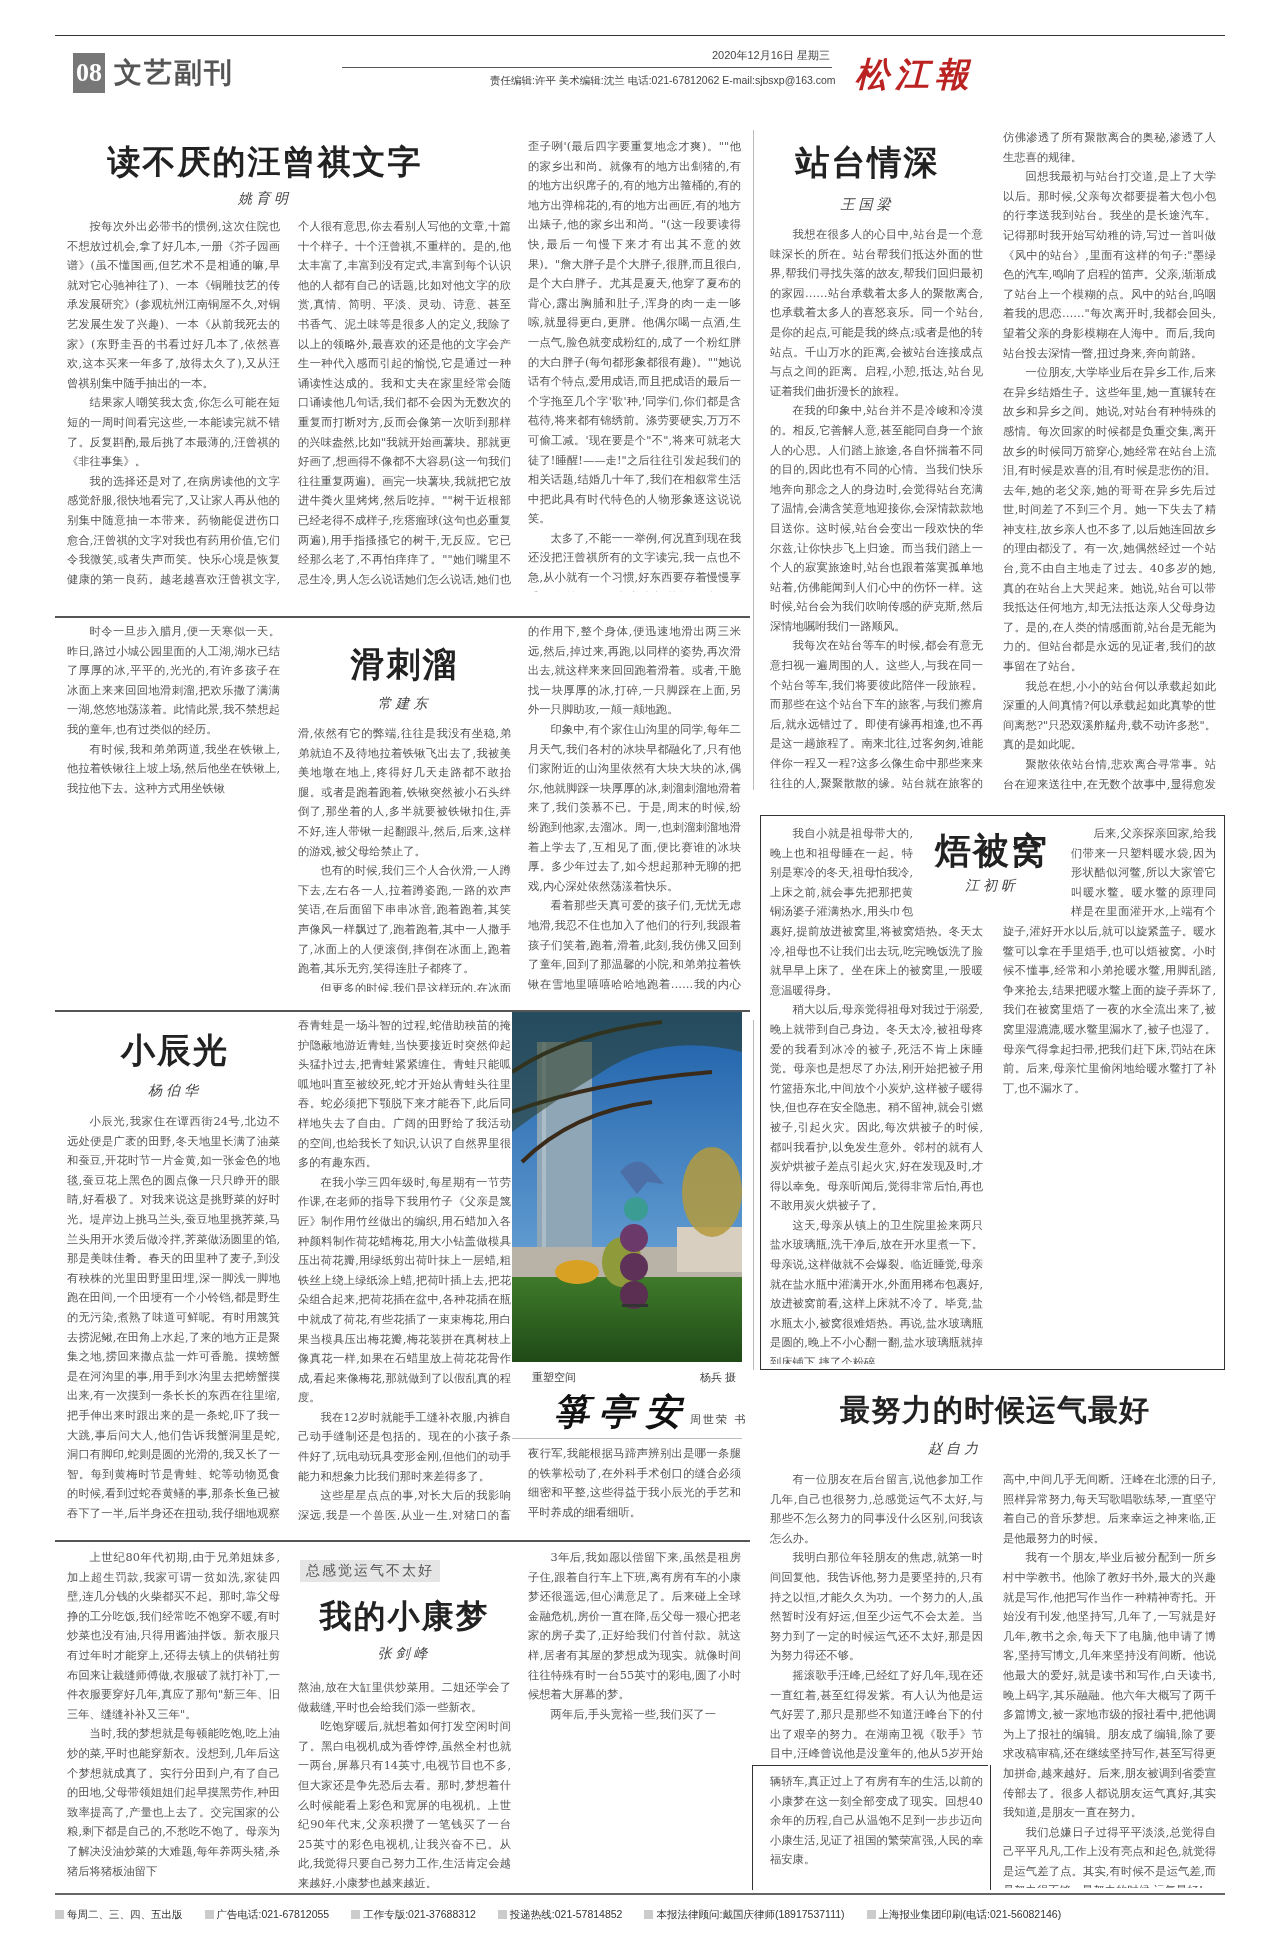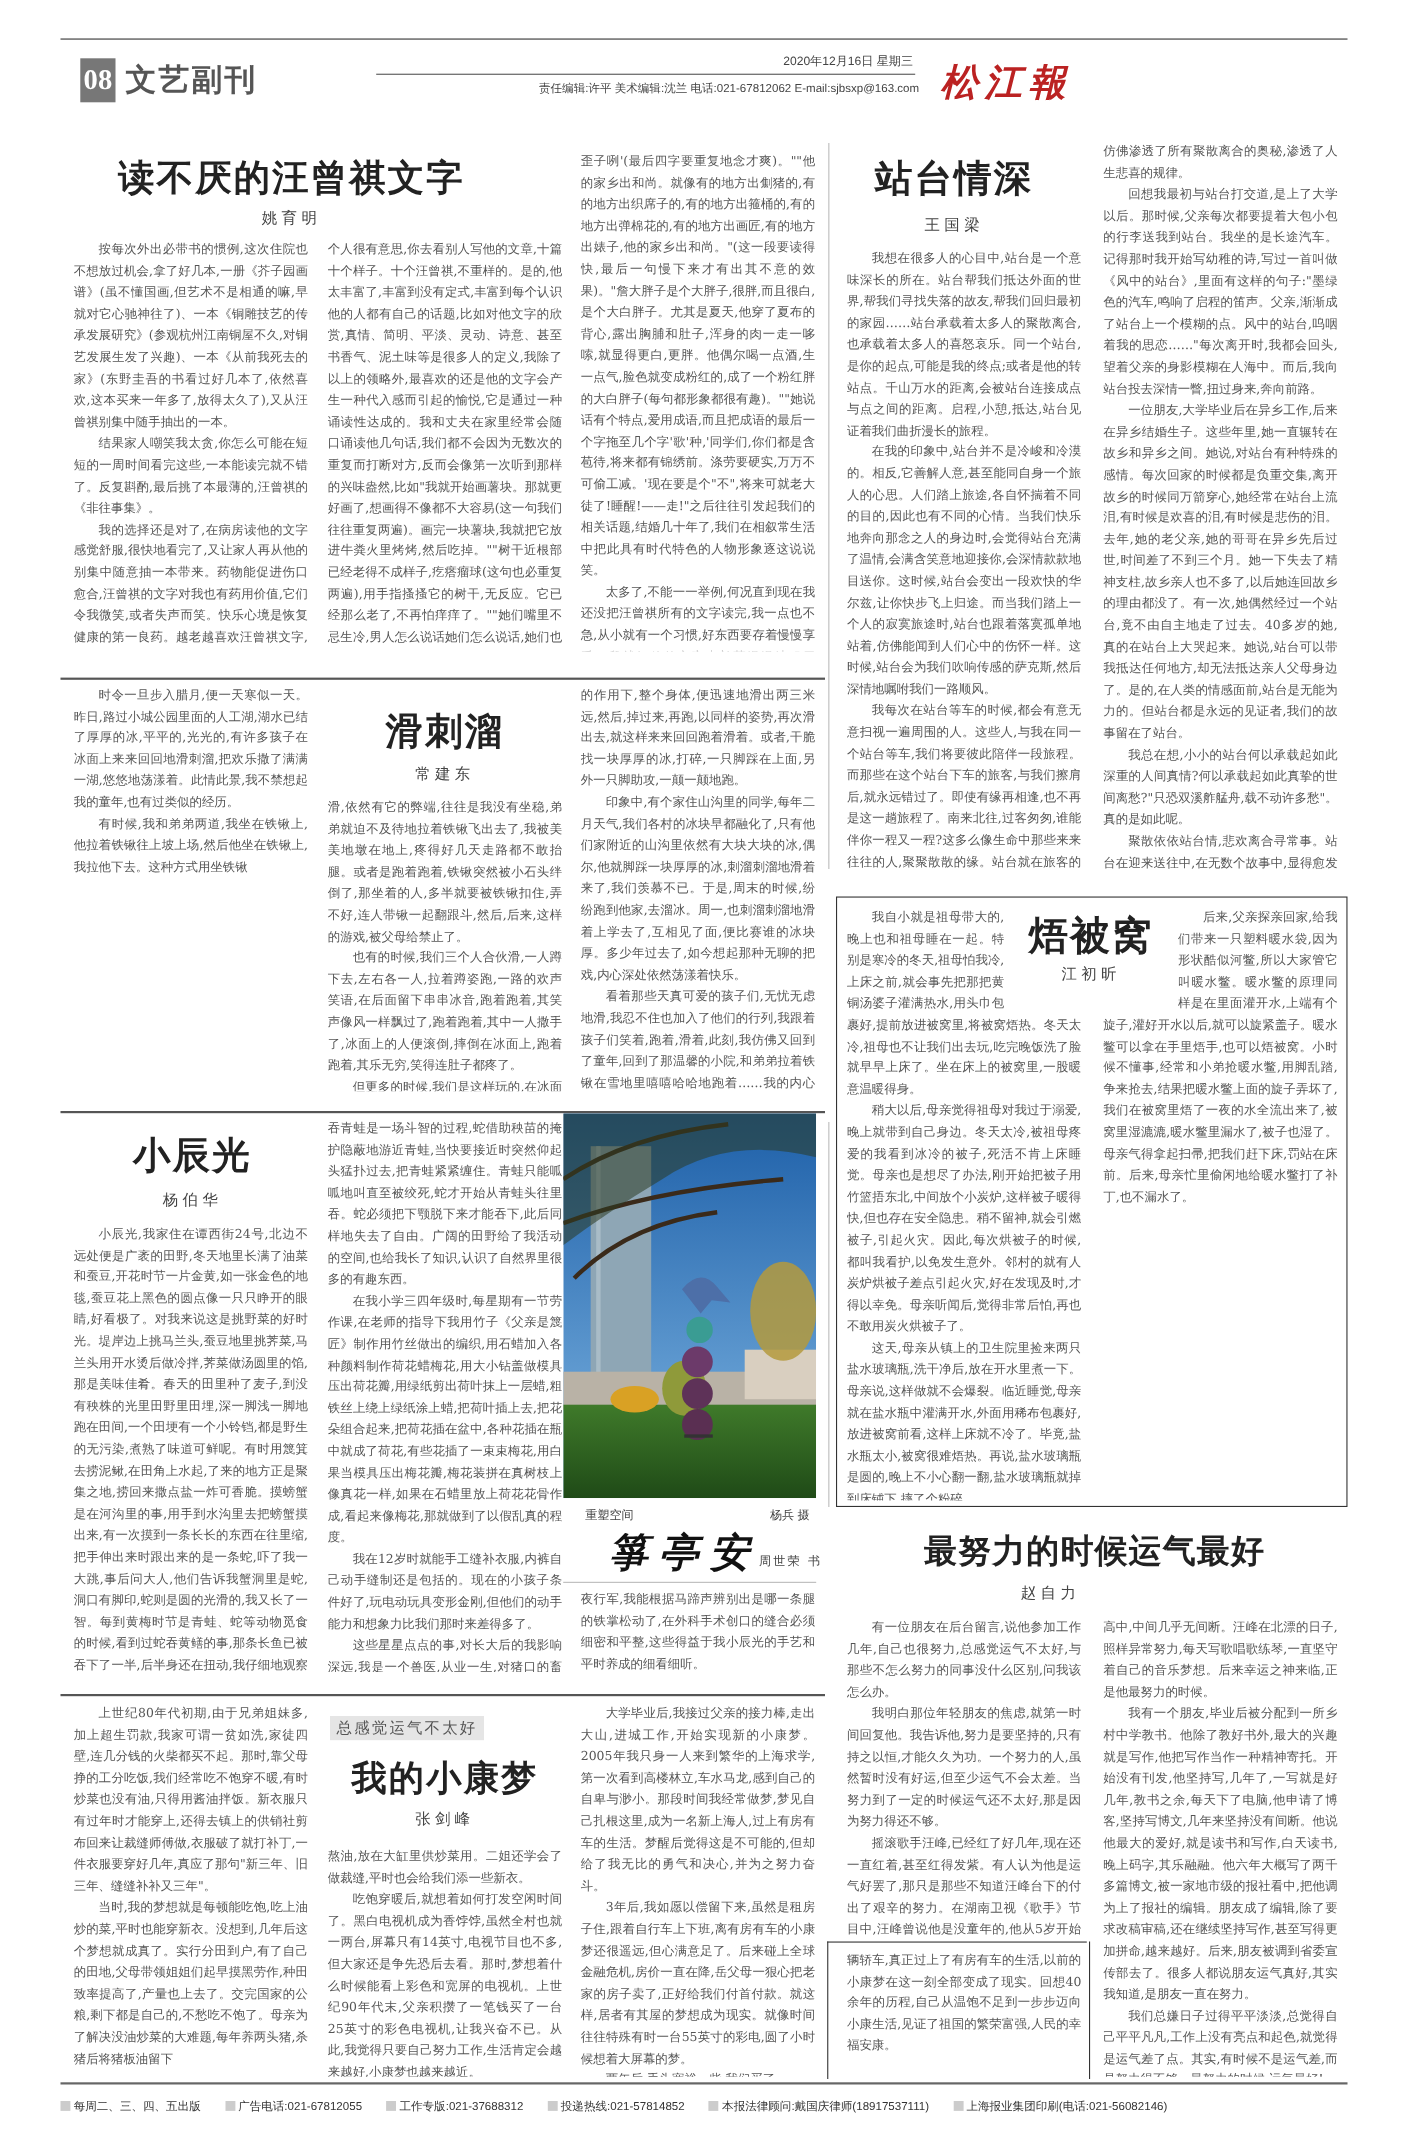--- a/index.html
+++ b/index.html
@@ -9,21 +9,21 @@
   .topline { left: 55px; top: 35px; width: 1170px; height: 1px; background: #333; }
   .sec-num { left: 73px; top: 53px; width: 32px; height: 40px; background: #777; color: #fff; font-family: "Liberation Serif", serif; font-weight: bold; font-size: 26px; line-height: 40px; text-align: center; }
   .sec-title { left: 114px; top: 52px; font-size: 28px; font-weight: bold; color: #555; letter-spacing: 2px; line-height: 42px; }
   .hdr-line { left: 342px; top: 67px; width: 490px; height: 1px; background: #555; }
   .hdr-date { left: 700px; top: 48px; width: 130px; text-align: right; font-family: "Liberation Sans", sans-serif; font-size: 11px; color: #444; }
   .hdr-editors { left: 490px; top: 74px; width: 345px; text-align: right; font-family: "Liberation Sans", sans-serif; font-size: 10.5px; color: #444; white-space: nowrap; }
   .masthead { left: 855px; top: 52px; font-family: "DejaVu Serif", serif; font-size: 34px; font-weight: bold; font-style: italic; color: #b22; letter-spacing: 6px; }
   .hrule { height: 3px; background: #555; }
   .vrule { width: 1px; background: #bbb; }
   .title { font-weight: bold; color: #222; text-align: center; font-family: "DejaVu Serif", serif; }
-  .byline { text-align: center; font-size: 14px; color: #444; letter-spacing: 4px; }
+  .byline { text-align: center; font-size: 14px; color: #444; letter-spacing: 4px; font-style: italic; }
   .col { font-size: 11.3px; line-height: 19.6px; color: #555; text-align: justify; overflow: hidden; }
   .col p { text-indent: 2em; }
   .col p.cont { text-indent: 0; }
   .photo { overflow: hidden; }
   .caption { font-family: "Liberation Sans", sans-serif; font-size: 11px; color: #444; }
   .calli { font-size: 36px; font-weight: bold; color: #111; letter-spacing: 10px; font-family: "DejaVu Serif", serif; font-style: italic; }
   .tag { background: #e5e5e5; color: #555; font-size: 14px; letter-spacing: 2px; padding: 2px 6px; }
   .footer { left: 55px; top: 1908px; width: 1170px; font-family: "Liberation Sans", sans-serif; font-size: 10.5px; color: #333; display: flex; gap: 22px; white-space: nowrap; }
   .footer span.item::before { content: ""; display: inline-block; width: 9px; height: 9px; background: #ccc; margin-right: 3px; vertical-align: -1px; }
   .box { border: 1px solid #333; }
@@ -179,21 +179,20 @@
   <p>当时,我的梦想就是每顿能吃饱,吃上油炒的菜,平时也能穿新衣。没想到,几年后这个梦想就成真了。实行分田到户,有了自己的田地,父母带领姐姐们起早摸黑劳作,种田致率提高了,产量也上去了。交完国家的公粮,剩下都是自己的,不愁吃不饱了。母亲为了解决没油炒菜的大难题,每年养两头猪,杀猪后将猪板油留下</p>
 </div>
 <div class="abs tag" style="left:300px;top:1560px;">总感觉运气不太好</div>
 <div class="abs title" style="left:298px;top:1595px;width:213px;font-size:32px;letter-spacing:2px;">我的小康梦</div>
 <div class="abs byline" style="left:298px;top:1645px;width:213px;">张剑峰</div>
 <div class="abs col" style="left:298px;top:1678px;width:213px;height:210px;">
   <p class="cont">熬油,放在大缸里供炒菜用。二姐还学会了做裁缝,平时也会给我们添一些新衣。</p>
   <p>吃饱穿暖后,就想着如何打发空闲时间了。黑白电视机成为香饽饽,虽然全村也就一两台,屏幕只有14英寸,电视节目也不多,但大家还是争先恐后去看。那时,梦想着什么时候能看上彩色和宽屏的电视机。上世纪90年代末,父亲积攒了一笔钱买了一台25英寸的彩色电视机,让我兴奋不已。从此,我觉得只要自己努力工作,生活肯定会越来越好,小康梦也越来越近。</p>
 </div>
 <div class="abs col" style="left:528px;top:1548px;width:213px;height:340px;">
-  <p>大学毕业后,我接过父亲的接力棒,走出大山,进城工作,开始实现新的小康梦。2005年我只身一人来到繁华的上海求学,第一次看到高楼林立,车水马龙,感到自己的自卑与渺小。那段时间我经常做梦,梦见自己扎根这里,成为一名新上海人,过上有房有车的生活。梦醒后觉得这是不可能的,但却给了我无比的勇气和决心,并为之努力奋斗。</p>
   <p>3年后,我如愿以偿留下来,虽然是租房子住,跟着自行车上下班,离有房有车的小康梦还很遥远,但心满意足了。后来碰上全球金融危机,房价一直在降,岳父母一狠心把老家的房子卖了,正好给我们付首付款。就这样,居者有其屋的梦想成为现实。就像时间往往特殊有时一台55英寸的彩电,圆了小时候想着大屏幕的梦。</p>
   <p>两年后,手头宽裕一些,我们买了一</p>
 </div>
 <div class="abs" style="left:752px;top:1765px;width:1px;height:125px;background:#333;"></div>
 <div class="abs" style="left:752px;top:1765px;width:236px;height:1px;background:#333;"></div>
 <div class="abs col" style="left:770px;top:1772px;width:213px;height:116px;">
   <p class="cont">辆轿车,真正过上了有房有车的生活,以前的小康梦在这一刻全部变成了现实。回想40余年的历程,自己从温饱不足到一步步迈向小康生活,见证了祖国的繁荣富强,人民的幸福安康。</p>
 </div>
 <div class="abs vrule" style="left:990px;top:1765px;height:125px;background:#333;"></div>
 

